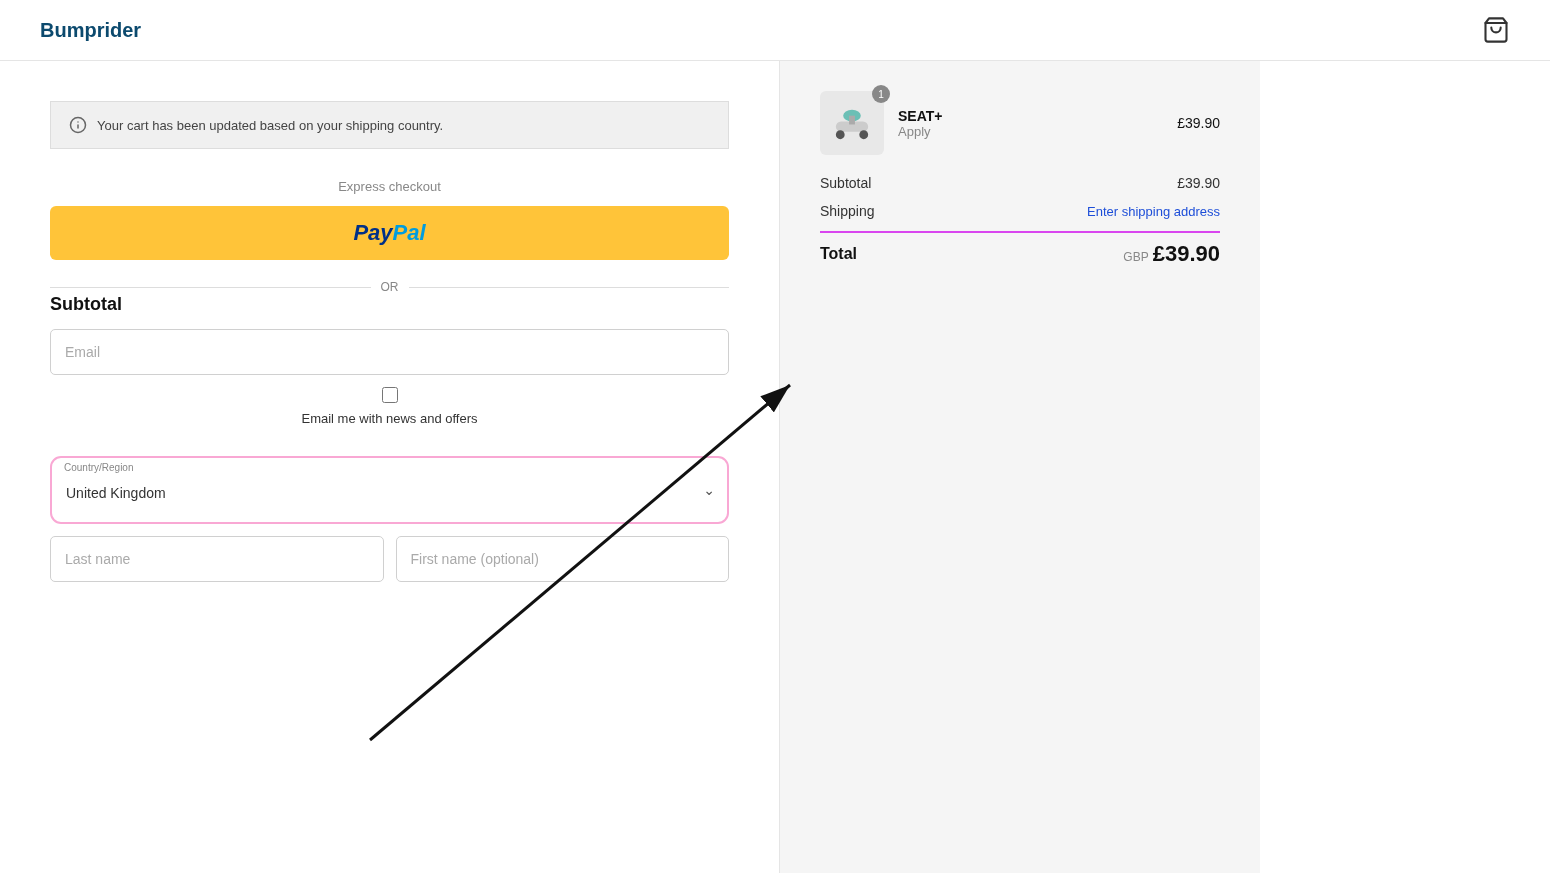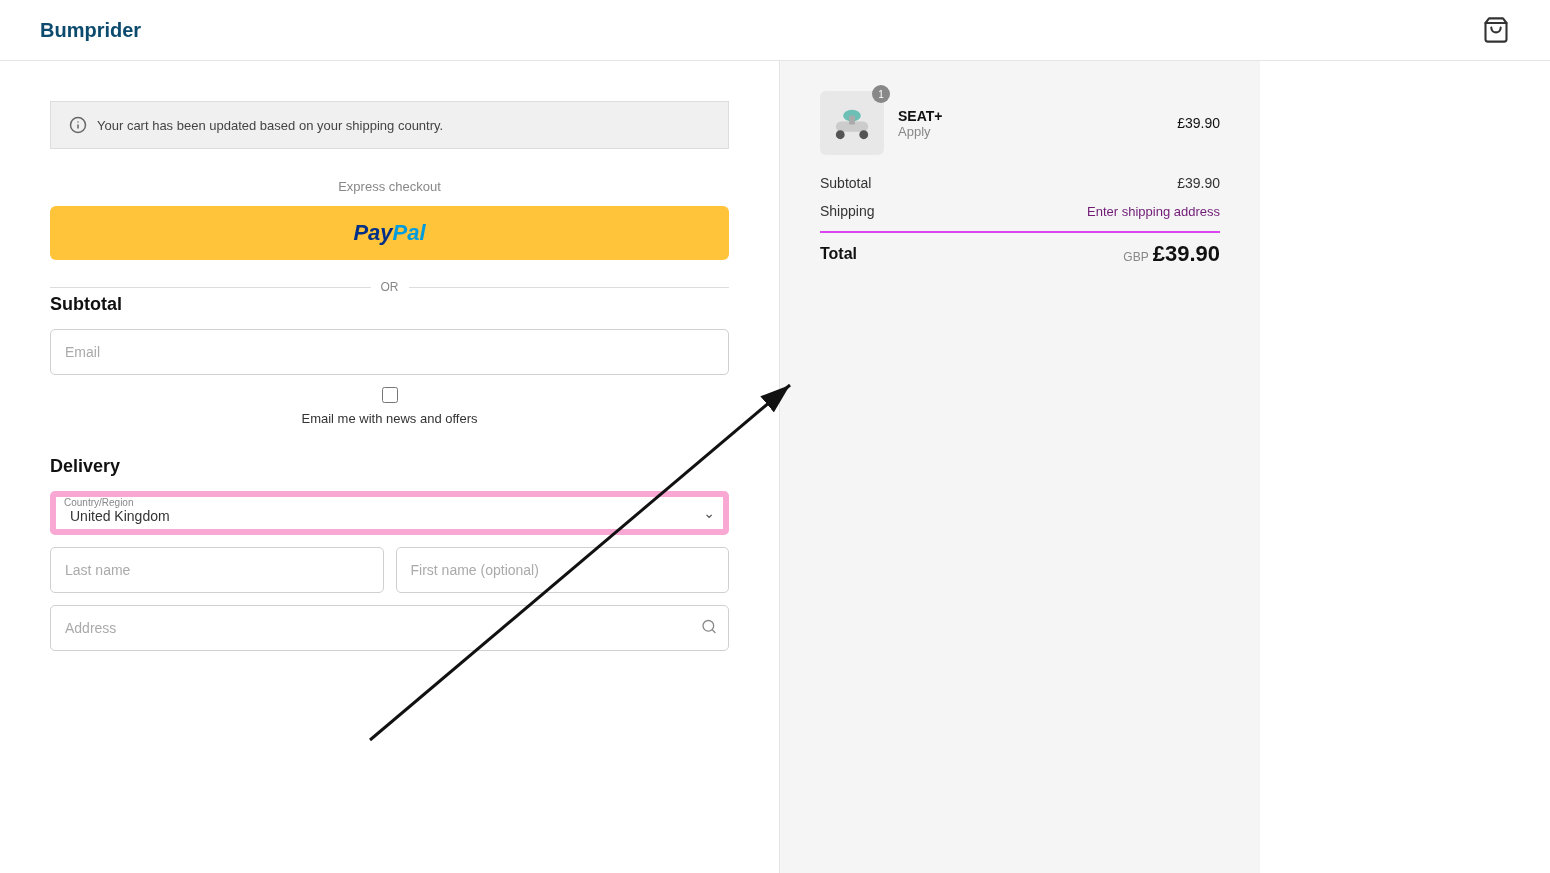--- a/index.html
+++ b/index.html
@@ -162,30 +162,30 @@
       color: #111;
     }
 
     
     .select-wrapper {
       position: relative;
       margin-bottom: 12px;
     }
     .select-wrapper select {
       width: 100%;
-      border: 6px solid #f9a8d4;
-      border-radius: 5px;
+      border: 2px solid #f9a8d4;
+      border-radius: 11px;
       padding: 10px 14px 4px 14px;
       font-size: 14px;
       color: #333;
       background: #fff;
       appearance: none;
       outline: none;
       cursor: pointer;
-      height: 44px;
+      height: 68px;
     }
     .select-label {
       position: absolute;
       top: 6px;
       left: 14px;
       font-size: 10px;
       color: #888;
       pointer-events: none;
     }
     .select-arrow {
@@ -311,21 +311,21 @@
     
     .totals-row {
       display: flex;
       justify-content: space-between;
       align-items: center;
       margin-bottom: 12px;
       font-size: 14px;
     }
     .totals-row.shipping-row .shipping-note {
       font-size: 13px;
-      color: #701a75;
+      color: #1d4ed8;
       margin-left: 44px;
     }
     .totals-row.total-row {
       margin-top: 4px;
       padding-top: 8px;
       border-top: 2px solid #d946ef;
     }
     .total-label {
       font-size: 16px;
       font-weight: 700;
@@ -399,44 +399,34 @@
       <div class="section-title">Subtotal</div>
       <input class="form-input" type="email" placeholder="Email" style="">
       <div class="checkbox-row">
         <input type="checkbox" style="">
         <label class="checkbox-label">Email me with news and offers</label>
       </div>
     </div>
 
     
     <div>
-      <div class="delivery-title">Delivery</div>
 
       <div class="select-wrapper">
         <span class="select-label">Country/Region</span>
         <select>
           <option>United Kingdom</option>
         </select>
         <span class="select-arrow">⌄</span>
       </div>
 
       <div class="name-row">
         <input class="form-input" type="text" placeholder="Last name" style="">
         <input class="form-input" type="text" placeholder="First name (optional)" style="">
       </div>
 
-      <div class="address-wrapper">
-        <input class="form-input" type="text" placeholder="Address" style="">
-        <span class="address-search-icon">
-          <svg width="16" height="16" viewBox="0 0 24 24" fill="none" stroke="#888" stroke-width="2" stroke-linecap="round" stroke-linejoin="round">
-            <circle cx="11" cy="11" r="8"></circle>
-            <line x1="21" y1="21" x2="16.65" y2="16.65"></line>
-          </svg>
-        </span>
-      </div>
     </div>
 
   </div>
 
   <div class="right-panel">
 
     <div class="product-row">
       <div class="product-img-wrapper">
         <div class="product-img">
 

